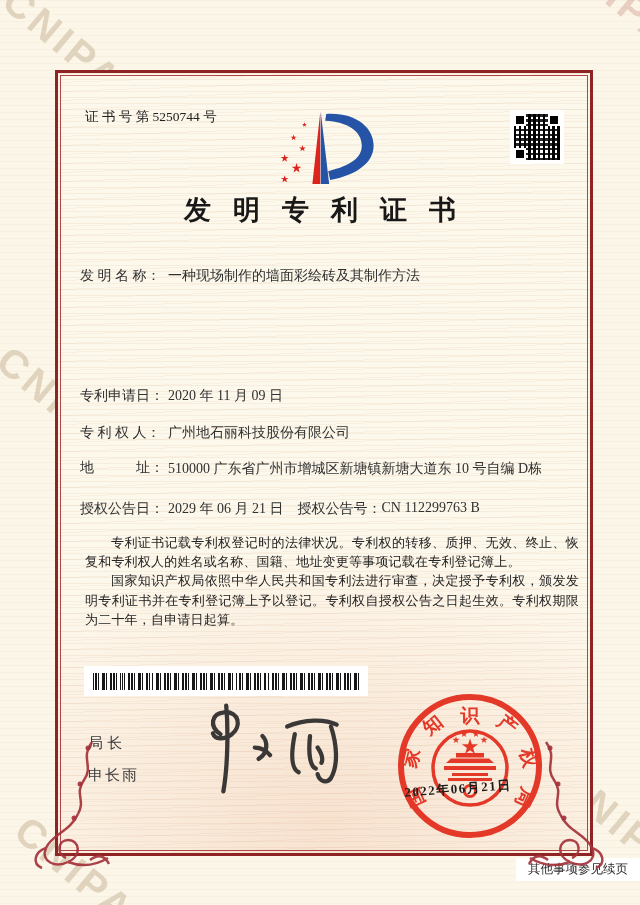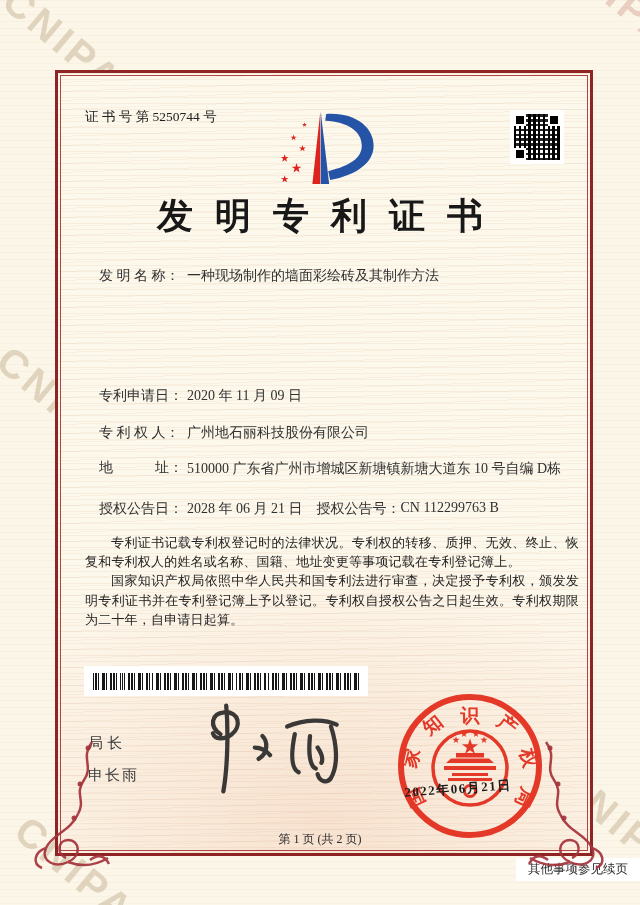--- a/index.html
+++ b/index.html
@@ -28,23 +28,23 @@
   #qr{position:absolute;left:510px;top:110px;width:46px;height:46px;background:#fff;
       padding:4px;z-index:5;}
   #qr-inner{position:relative;width:46px;height:46px;
       background-image:
         repeating-linear-gradient(0deg, rgba(0,0,0,0.85) 0 2.4px, rgba(0,0,0,0) 2.4px 4.8px),
         repeating-linear-gradient(90deg,#000 0 2.4px,#fff 2.4px 4.8px);}
   .finder{position:absolute;width:12px;height:12px;background:#000;box-shadow:inset 0 0 0 2px #fff;}
   .finder::after{content:"";position:absolute;inset:4px;background:#000;}
   .f-tl{left:0;top:0;} .f-tr{right:0;top:0;} .f-bl{left:0;bottom:0;}
   #title{position:absolute;left:0;top:192px;width:640px;text-align:center;z-index:5;
-         font-size:36px;font-weight:bold;color:#181818;letter-spacing:22px;text-indent:22px;}
-  
-  .frow{position:absolute;left:99px;font-size:14px;color:#303030;z-index:5;white-space:nowrap;}
+         font-size:27px;font-weight:bold;color:#181818;letter-spacing:22px;text-indent:22px;}
+  
+  .frow{position:absolute;left:80px;font-size:14px;color:#303030;z-index:5;white-space:nowrap;}
   .flabel{display:inline-block;width:88px;vertical-align:top;}
   .fvalue{display:inline-block;vertical-align:top;}
   .fvalue-wrap{white-space:normal;width:388px;line-height:20px;}
   .fgap{display:inline-block;width:14px;}
   
   #paras{position:absolute;left:85px;top:533px;width:494px;z-index:5;
          font-size:13px;line-height:19.2px;letter-spacing:0.2px;color:#232323;text-align:justify;}
   #paras p{margin:0;text-indent:2em;}
   
   #barcode-strip{position:absolute;left:84px;top:666px;width:284px;height:30px;background:#fff;z-index:5;}
@@ -127,21 +127,21 @@
   <div class="frow" style="top:387px">
     <span class="flabel">专利申请日：</span><span class="fvalue">2020 年 11 月 09 日</span>
   </div>
   <div class="frow" style="top:424px">
     <span class="flabel">专 利 权 人：</span><span class="fvalue">广州地石丽科技股份有限公司</span>
   </div>
   <div class="frow" style="top:459px">
     <span class="flabel">地　　　址：</span><span class="fvalue fvalue-wrap">510000 广东省广州市增城区新塘镇新塘大道东 10 号自编 D栋</span>
   </div>
   <div class="frow" style="top:500px">
-    <span class="flabel">授权公告日：</span><span class="fvalue">2028 年 06 月 21 日</span><span class="fgap"></span><span class="flabel" style="width:auto">授权公告号：</span><span class="fvalue">CN 112299763 B</span>
+    <span class="flabel">授权公告日：</span><span class="fvalue">2029 年 06 月 21 日</span><span class="fgap"></span><span class="flabel" style="width:auto">授权公告号：</span><span class="fvalue">CN 112299763 B</span>
   </div>
 
   <div id="paras">
     <p>专利证书记载专利权登记时的法律状况。专利权的转移、质押、无效、终止、恢复和专利权人的姓名或名称、国籍、地址变更等事项记载在专利登记簿上。</p>
     <p>国家知识产权局依照中华人民共和国专利法进行审查，决定授予专利权，颁发发明专利证书并在专利登记簿上予以登记。专利权自授权公告之日起生效。专利权期限为二十年，自申请日起算。</p>
   </div>
 
   <div id="barcode-strip">
     <div id="barcode"></div>
   </div>
@@ -184,21 +184,20 @@
       <rect x="-14" y="-13" width="28" height="4.5"></rect>
       <path d="M-24,-3 L24,-3 L19,-7.5 L-19,-7.5 Z"></path>
       <rect x="-26" y="0" width="52" height="4"></rect>
       <rect x="-18" y="7" width="36" height="3"></rect>
       <rect x="-22" y="12" width="44" height="3"></rect>
       <circle cx="0" cy="25" r="5.5" fill="none" stroke="#e3301f" stroke-width="3"></circle>
     </g>
   </svg>
   <div id="seal-date">2022年06月21日</div>
 
-  <div id="page-info">第 1 页 (共 2 页)</div>
   <div id="footer-note">
     <span>其他事项参见续页</span>
   </div>
 
   <svg id="fl-left" class="flourish" width="80" height="130" viewBox="0 0 80 130">
     <g fill="none" stroke="#a5333b" stroke-width="2.5" opacity="0.92">
       <path d="M62,2 C50,18 64,26 54,40 C44,54 56,60 48,74"></path>
       <path d="M48,74 C40,92 22,94 16,108 C10,122 26,128 38,122"></path>
       <path d="M38,122 C52,116 50,100 38,100 C28,100 26,114 36,118"></path>
       <path d="M16,108 C4,112 2,124 12,128"></path>

